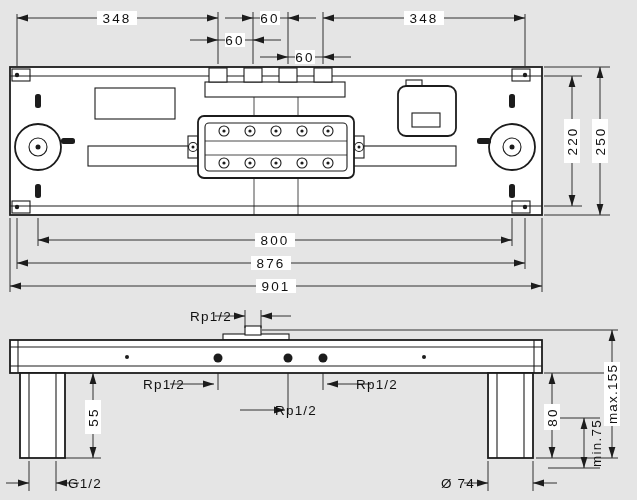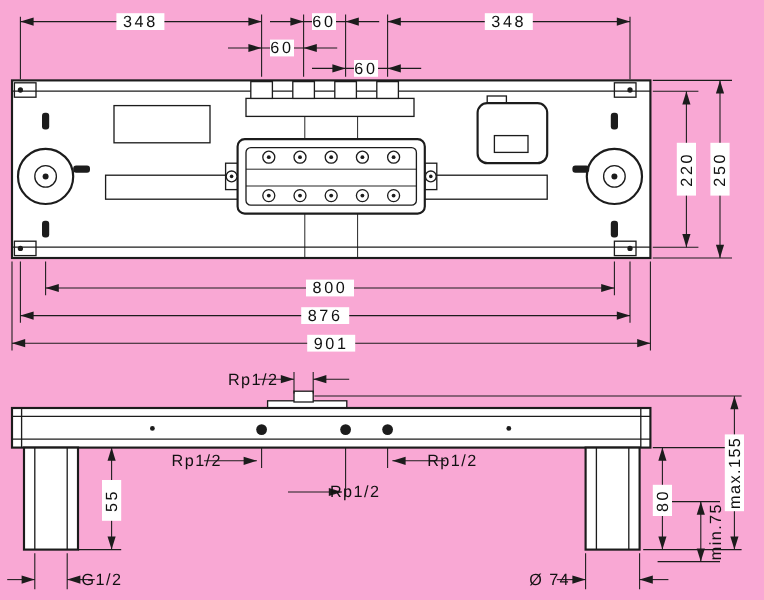--- a/index.html
+++ b/index.html
@@ -1,16 +1,16 @@
 <!DOCTYPE html>
 <html><head>
 <meta charset="utf-8">
 <style>
   html,body{margin:0;padding:0;background:#fff;}
-  .stage{width:637px;height:500px;position:relative;background:#f9a8d4;overflow:hidden;}
+  .stage{width:637px;height:500px;position:relative;background:#e5e5e5;overflow:hidden;}
   svg{display:block;}
   .ln{stroke:#1c1c1c;fill:none;stroke-linecap:butt;}
   .f{fill:#ffffff;}
   .s2{stroke-width:1.8;}
   .s1{stroke-width:1.1;}
   .t{stroke-width:0.8;}
   .blk{fill:#1c1c1c;stroke:none;}
   .dl{stroke:#1c1c1c;stroke-width:0.9;fill:none;}
   .wbg{fill:#ffffff;stroke:none;}
   text.dim{font-family:"Liberation Sans",sans-serif;font-size:13.5px;fill:#111;

